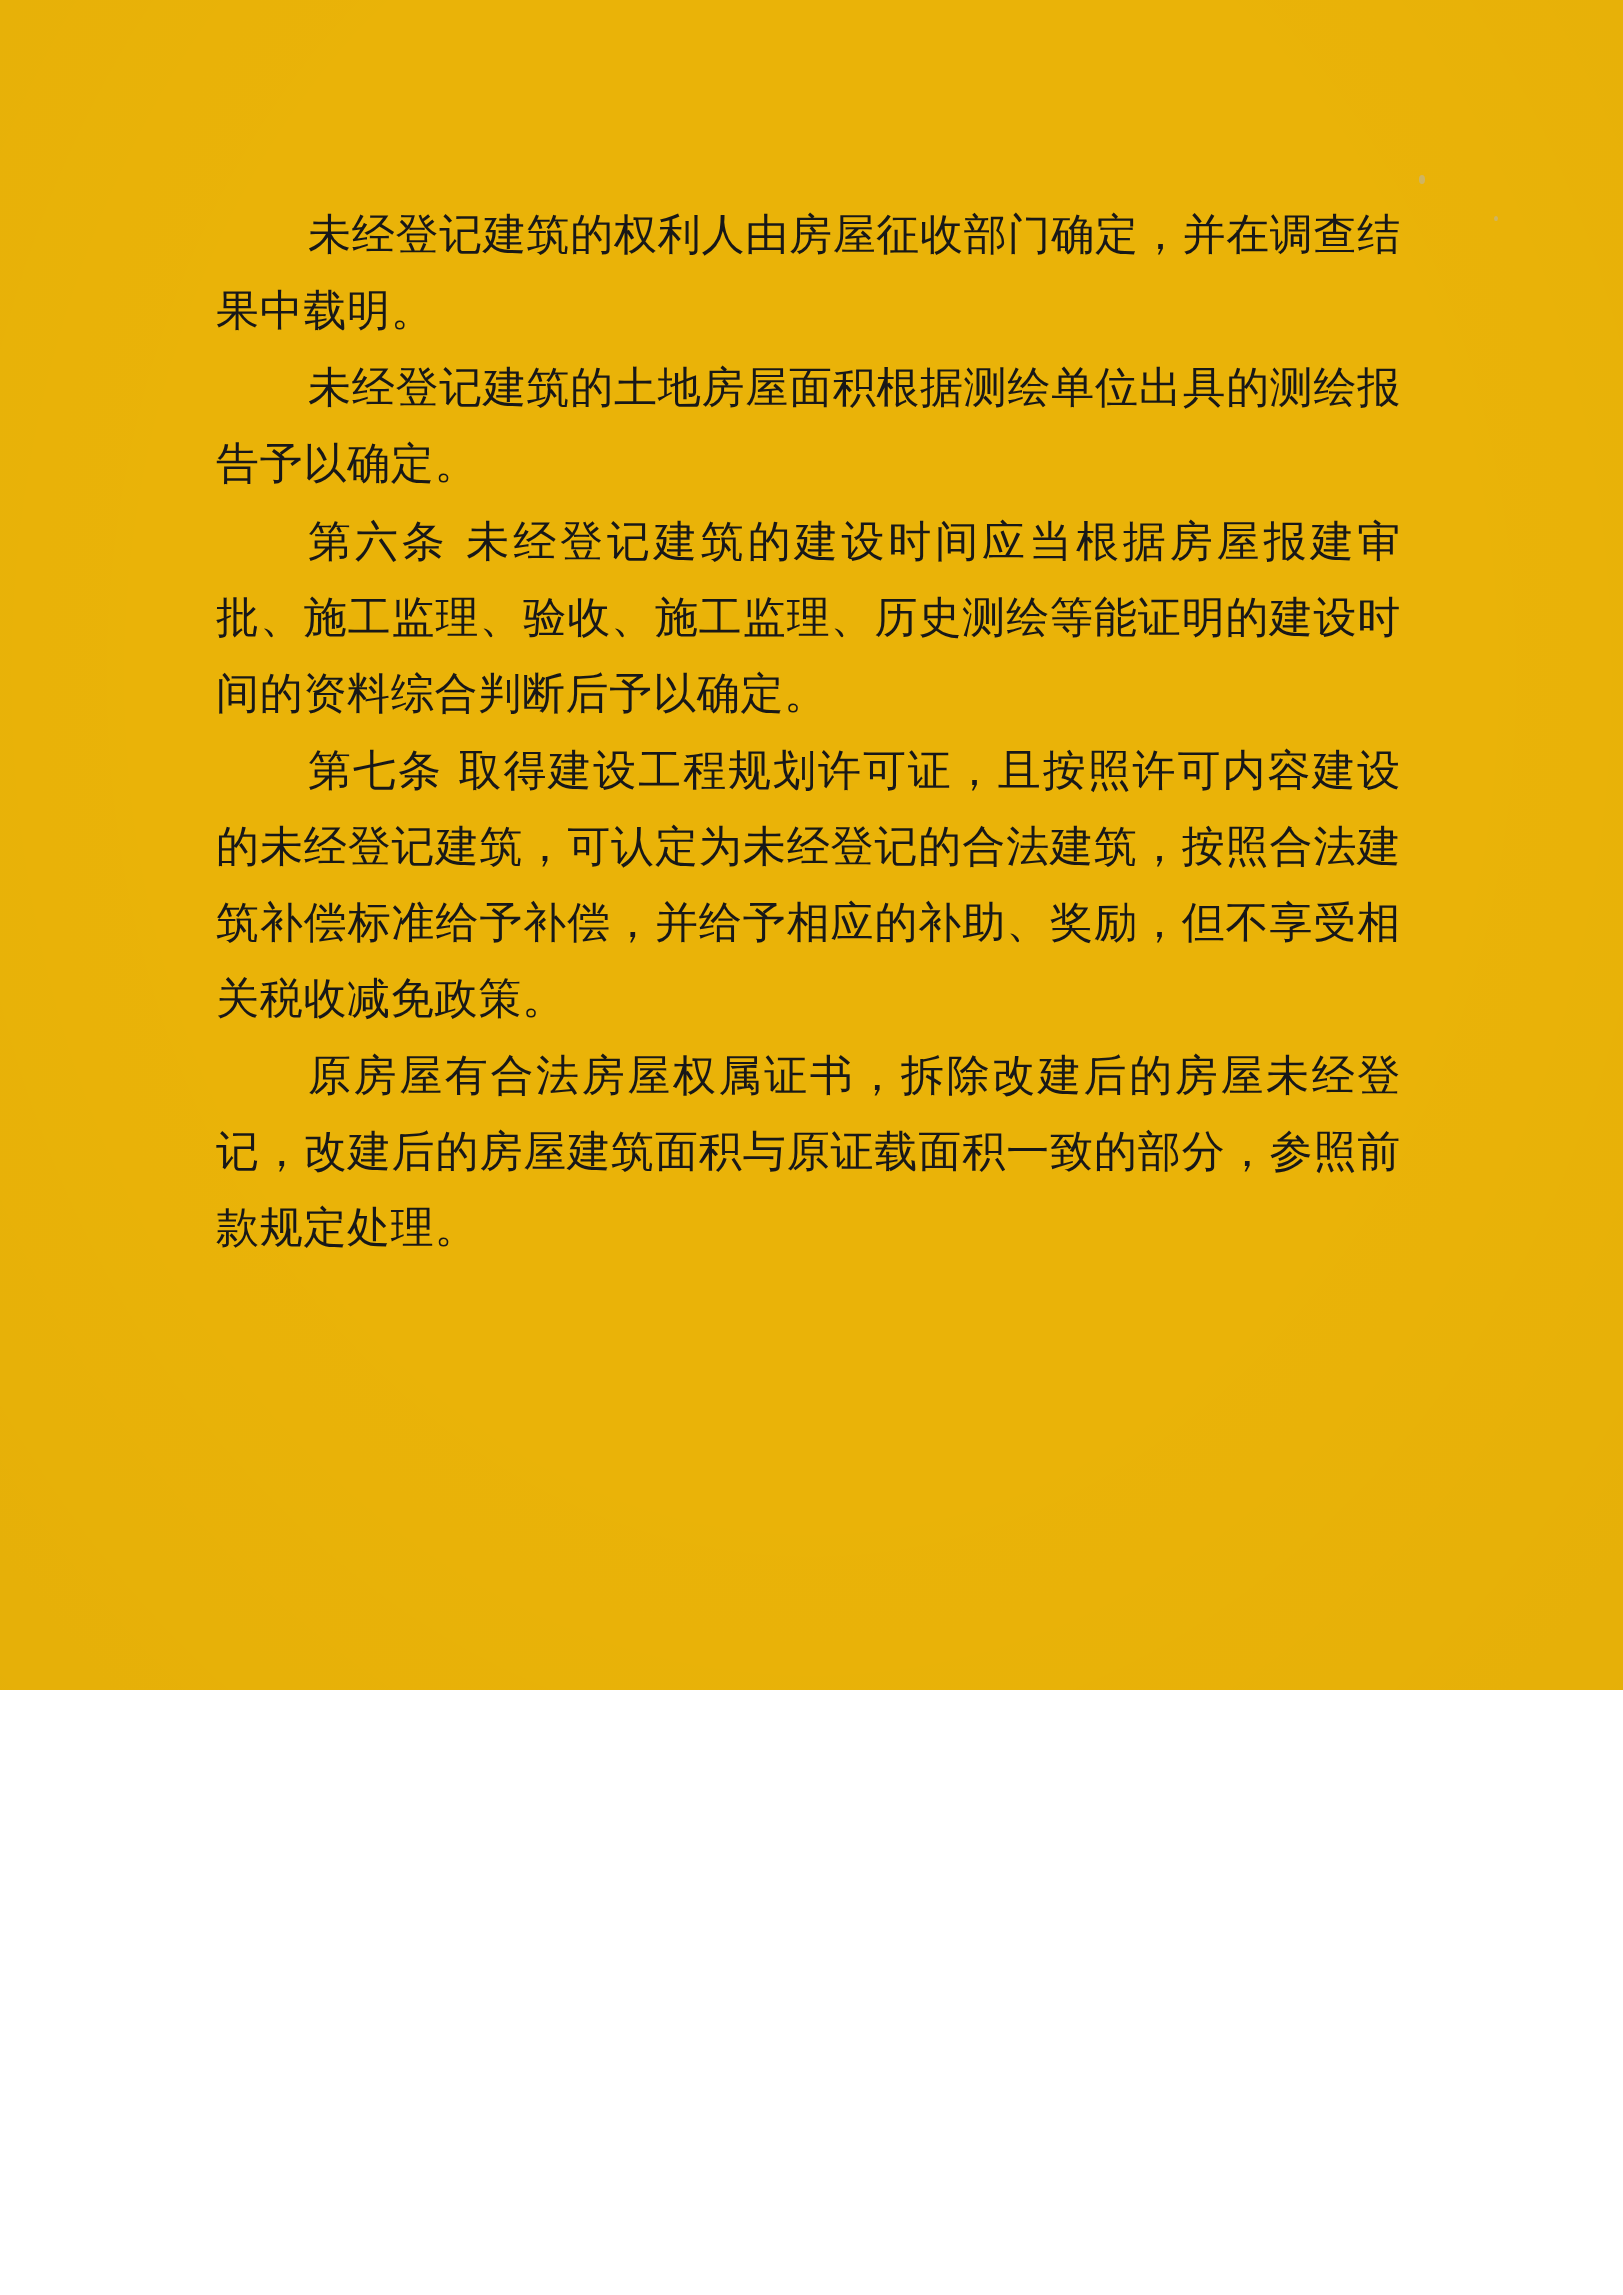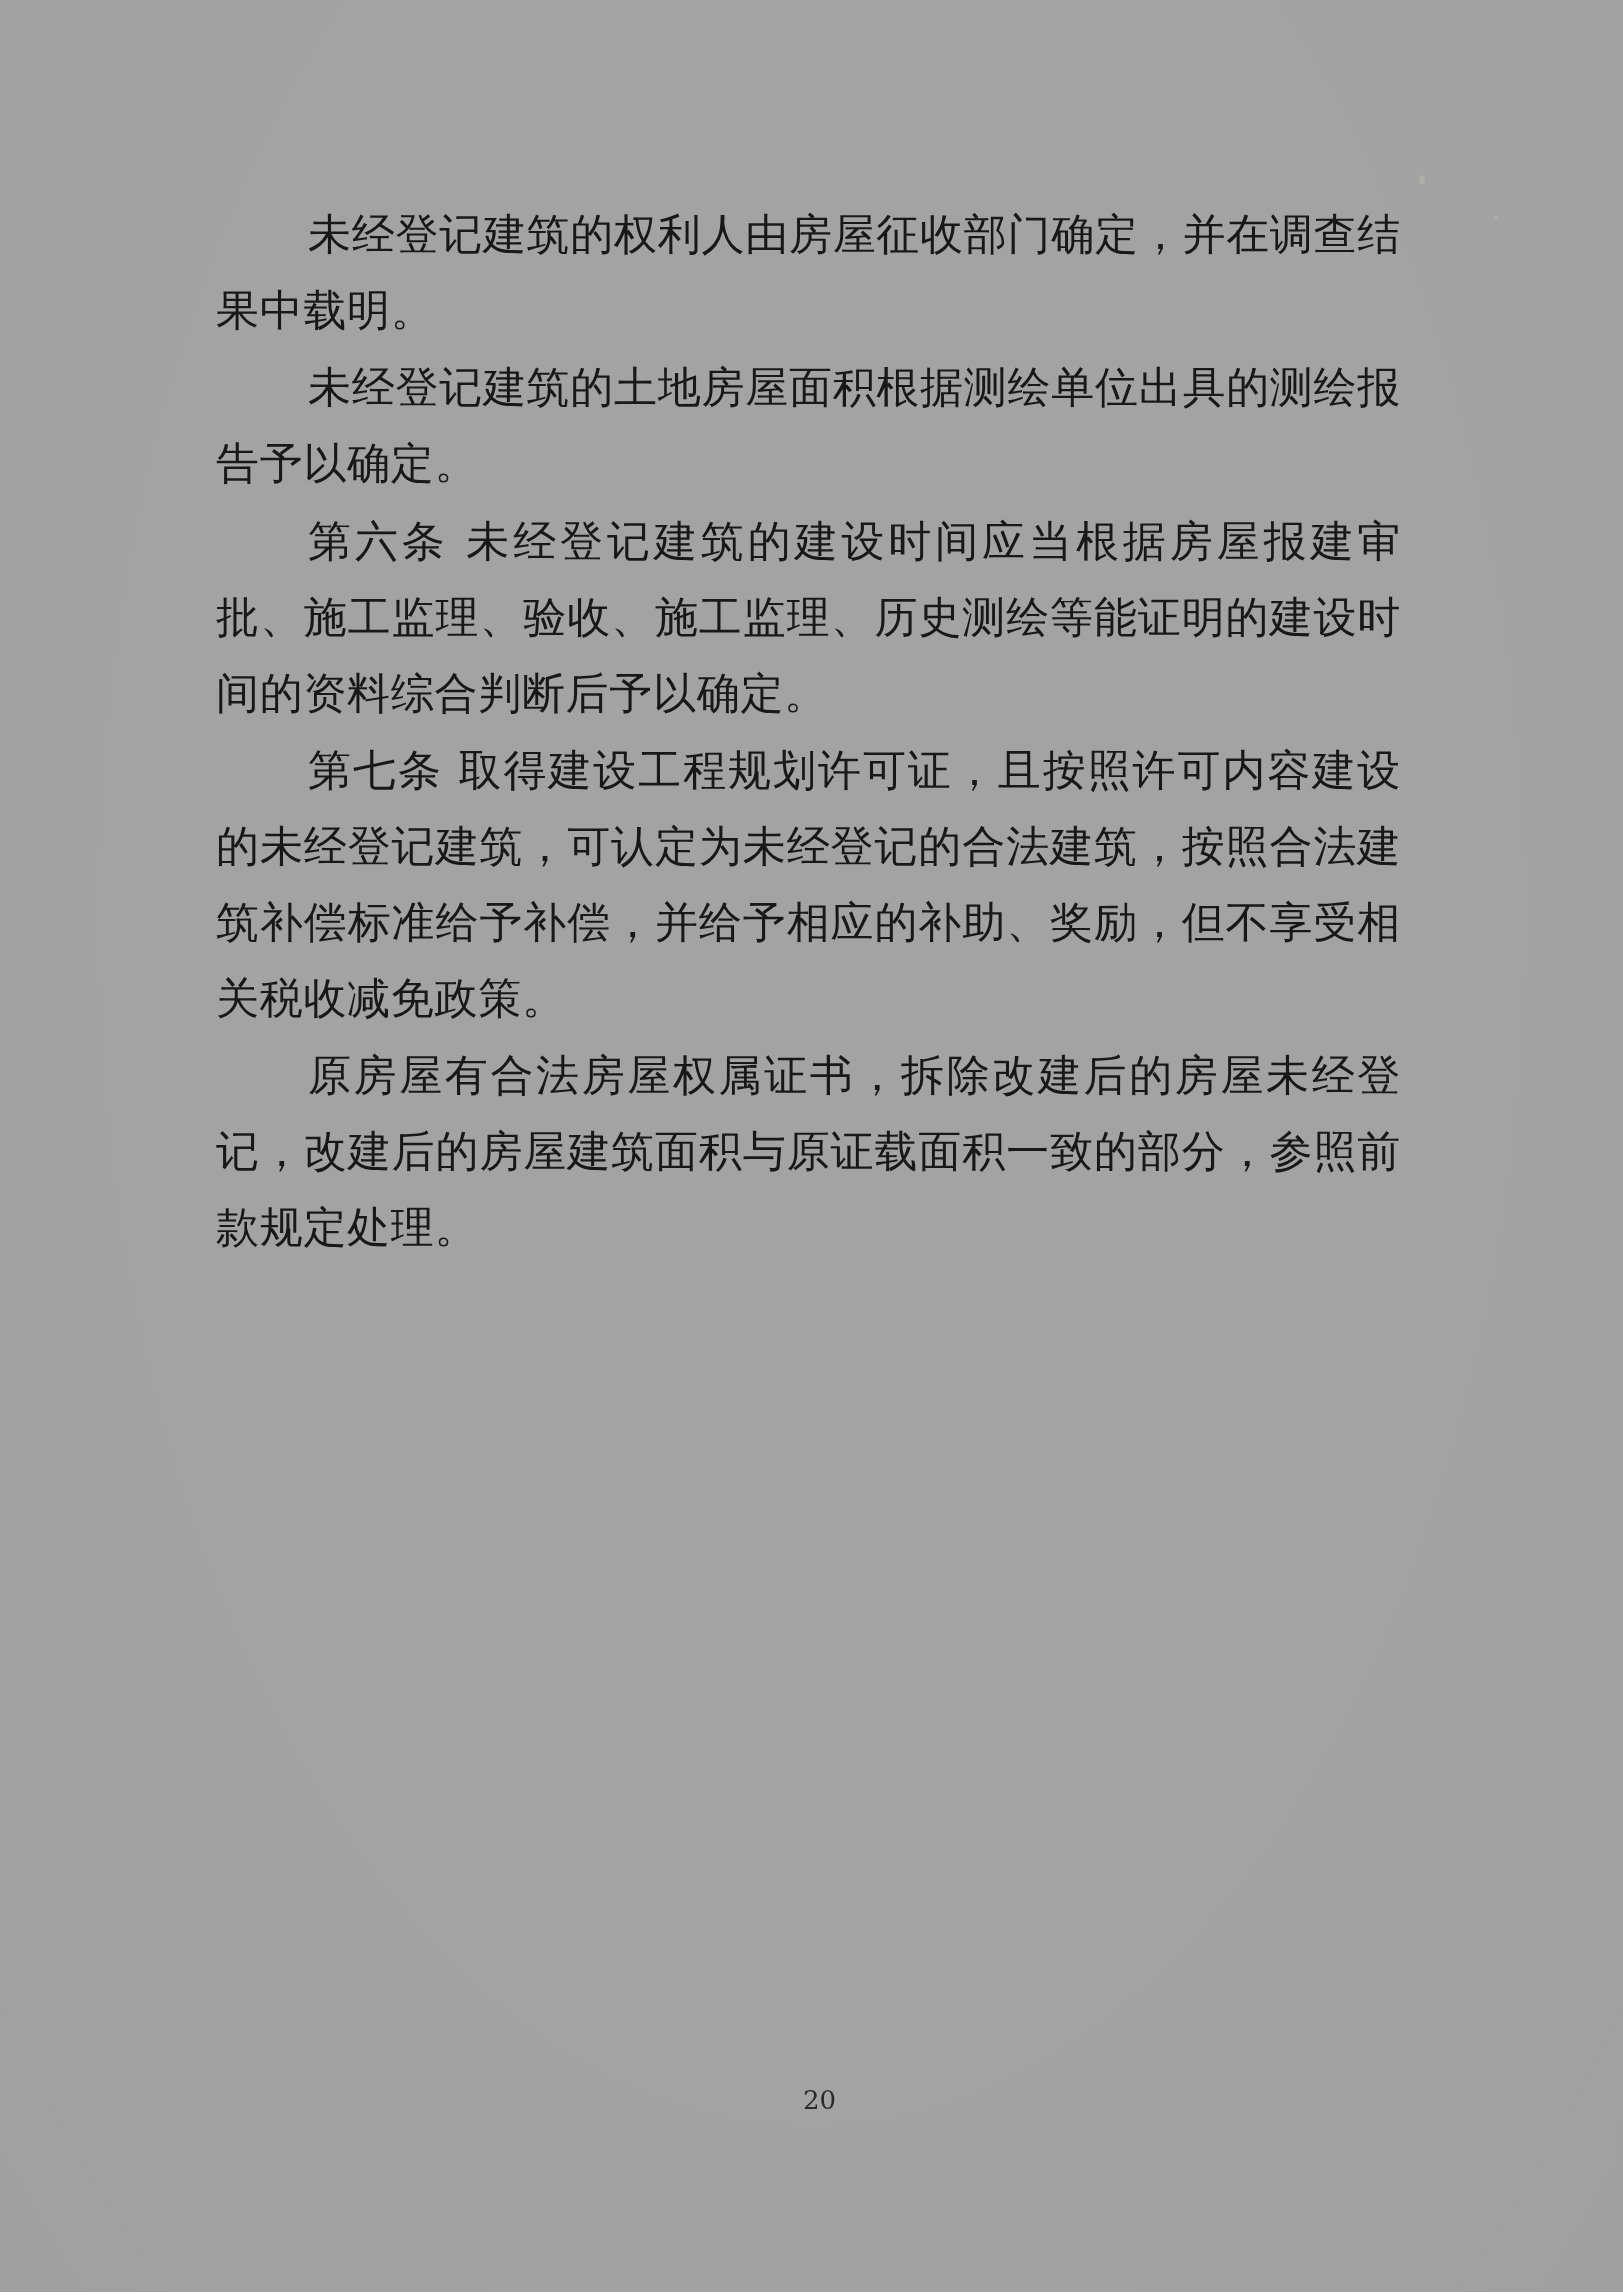--- a/index.html
+++ b/index.html
@@ -6,22 +6,22 @@
     margin: 0;
     padding: 0;
     background: #ffffff;
   }
   body {
     font-family: "DejaVu Serif", "Liberation Serif", serif;
   }
   .page {
     position: relative;
     width: 1623px;
-    height: 2292px;
-    background: #a3a3a3;
+    height: 1690px;
+    background: #eab308;
     overflow: hidden;
     text-decoration: underline;
   }
   
   .page::before {
     content: "";
     position: absolute;
     inset: 0;
     background:
       radial-gradient(ellipse at 50% 40%, rgba(255,255,255,0.0) 55%, rgba(0,0,0,0.018) 100%);

